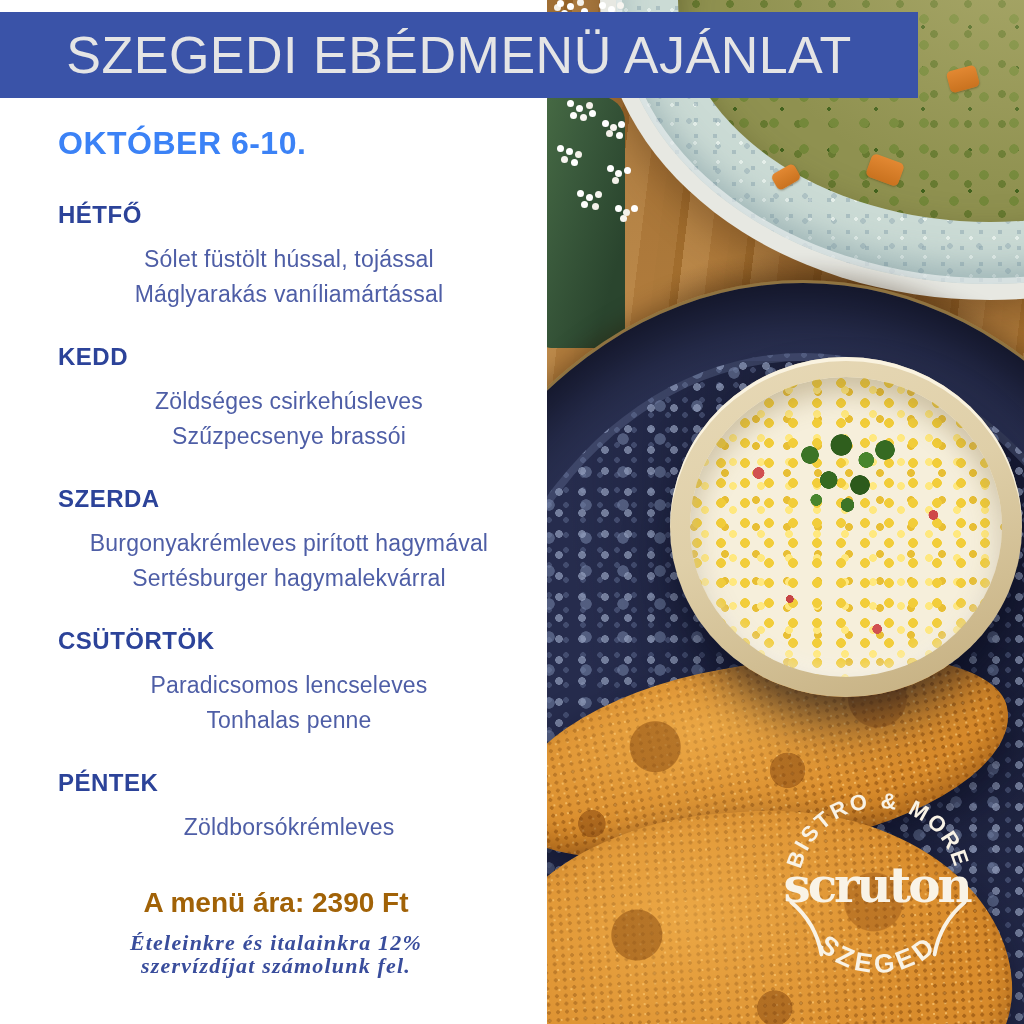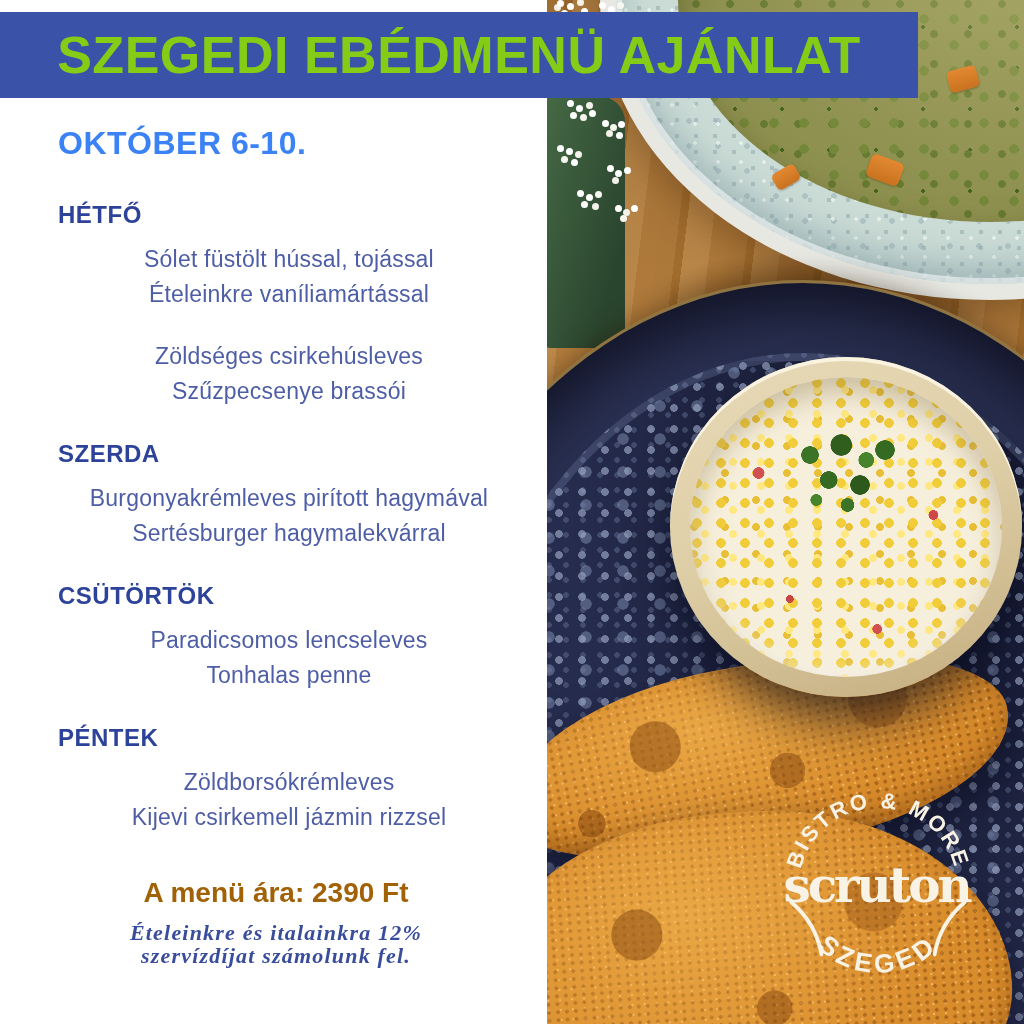--- a/index.html
+++ b/index.html
@@ -131,21 +131,21 @@
       radial-gradient(circle 6px at 25% 75%, #47852d 95%, rgba(0,0,0,0) 100%);
   }
   .stamp{position:absolute;left:221px;top:777px;width:220px;height:220px;}
   .stamp svg{display:block;}
   
   .banner{
     position:absolute;left:0;top:12px;width:918px;height:86px;z-index:20;
     background:#3a53a8;display:flex;align-items:center;justify-content:center;
   }
   .banner-title{
-    color:#84cc16;font-size:52px;font-weight:700;letter-spacing:.5px;white-space:nowrap;
+    color:#e5e5e5;font-size:52px;font-weight:400;letter-spacing:.5px;white-space:nowrap;
   }
   
   .menu-col{position:absolute;left:58px;top:98px;width:462px;z-index:5;}
   .date-heading{
     margin-top:27px;margin-bottom:10px;
     color:#3b82f6;font-size:32px;font-weight:700;line-height:36px;letter-spacing:.5px;
   }
   .day{margin-top:36px;}
   .day + .day{margin-top:27px;}
   .day-heading{
@@ -227,25 +227,26 @@
   <div class="banner-title">SZEGEDI EBÉDMENÜ AJÁNLAT</div>
 </div>
 
 <div class="menu-col">
   <div class="date-heading">OKTÓBER 6-10.</div>
 
   <div class="day">
     <div class="day-heading">HÉTFŐ</div>
     <div class="day-items">
       <div class="menu-item">Sólet füstölt hússal, tojással</div>
-      <div class="menu-item">Ételeinkre vaníliamártással</div>
-    </div>
-  </div>
-
-  <div class="day">
+      <div class="menu-item">Máglyarakás vaníliamártással</div>
+    </div>
+  </div>
+
+  <div class="day">
+    <div class="day-heading">KEDD</div>
     <div class="day-items">
       <div class="menu-item">Zöldséges csirkehúsleves</div>
       <div class="menu-item">Szűzpecsenye brassói</div>
     </div>
   </div>
 
   <div class="day">
     <div class="day-heading">SZERDA</div>
     <div class="day-items">
       <div class="menu-item">Burgonyakrémleves pirított hagymával</div>
@@ -258,21 +259,20 @@
     <div class="day-items">
       <div class="menu-item">Paradicsomos lencseleves</div>
       <div class="menu-item">Tonhalas penne</div>
     </div>
   </div>
 
   <div class="day">
     <div class="day-heading">PÉNTEK</div>
     <div class="day-items">
       <div class="menu-item">Zöldborsókrémleves</div>
-      <div class="menu-item">Kijevi csirkemell jázmin rizzsel</div>
     </div>
   </div>
 
   <div class="price-line">A menü ára: 2390 Ft</div>
   <div class="service-note">
     <div>Ételeinkre és italainkra 12%</div>
     <div>szervízdíjat számolunk fel.</div>
   </div>
 </div>
 

